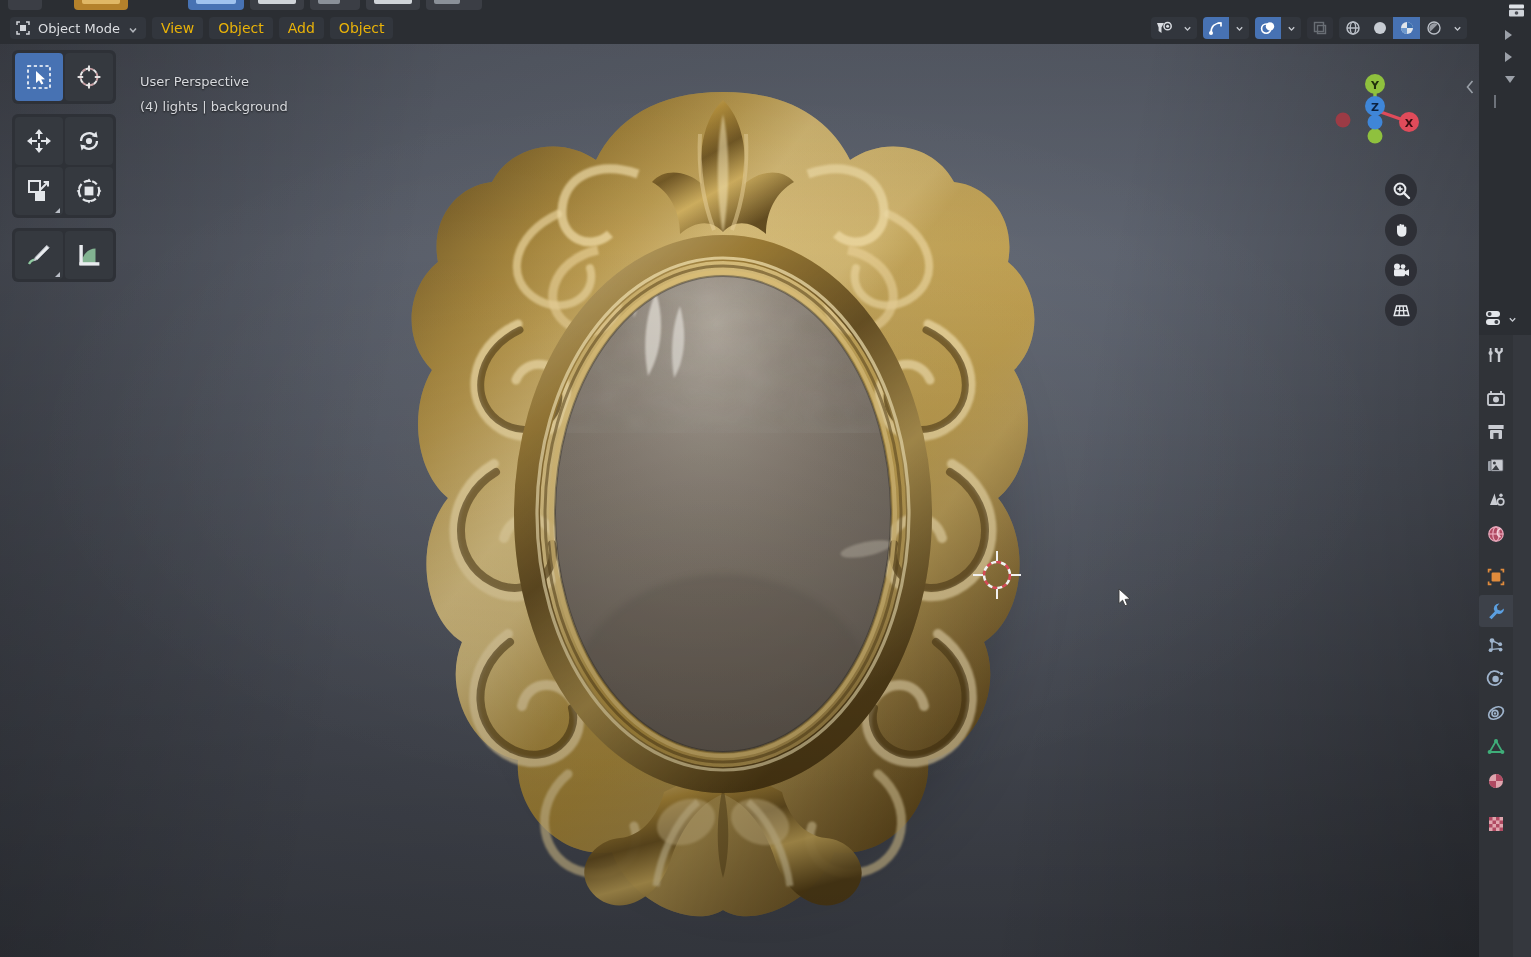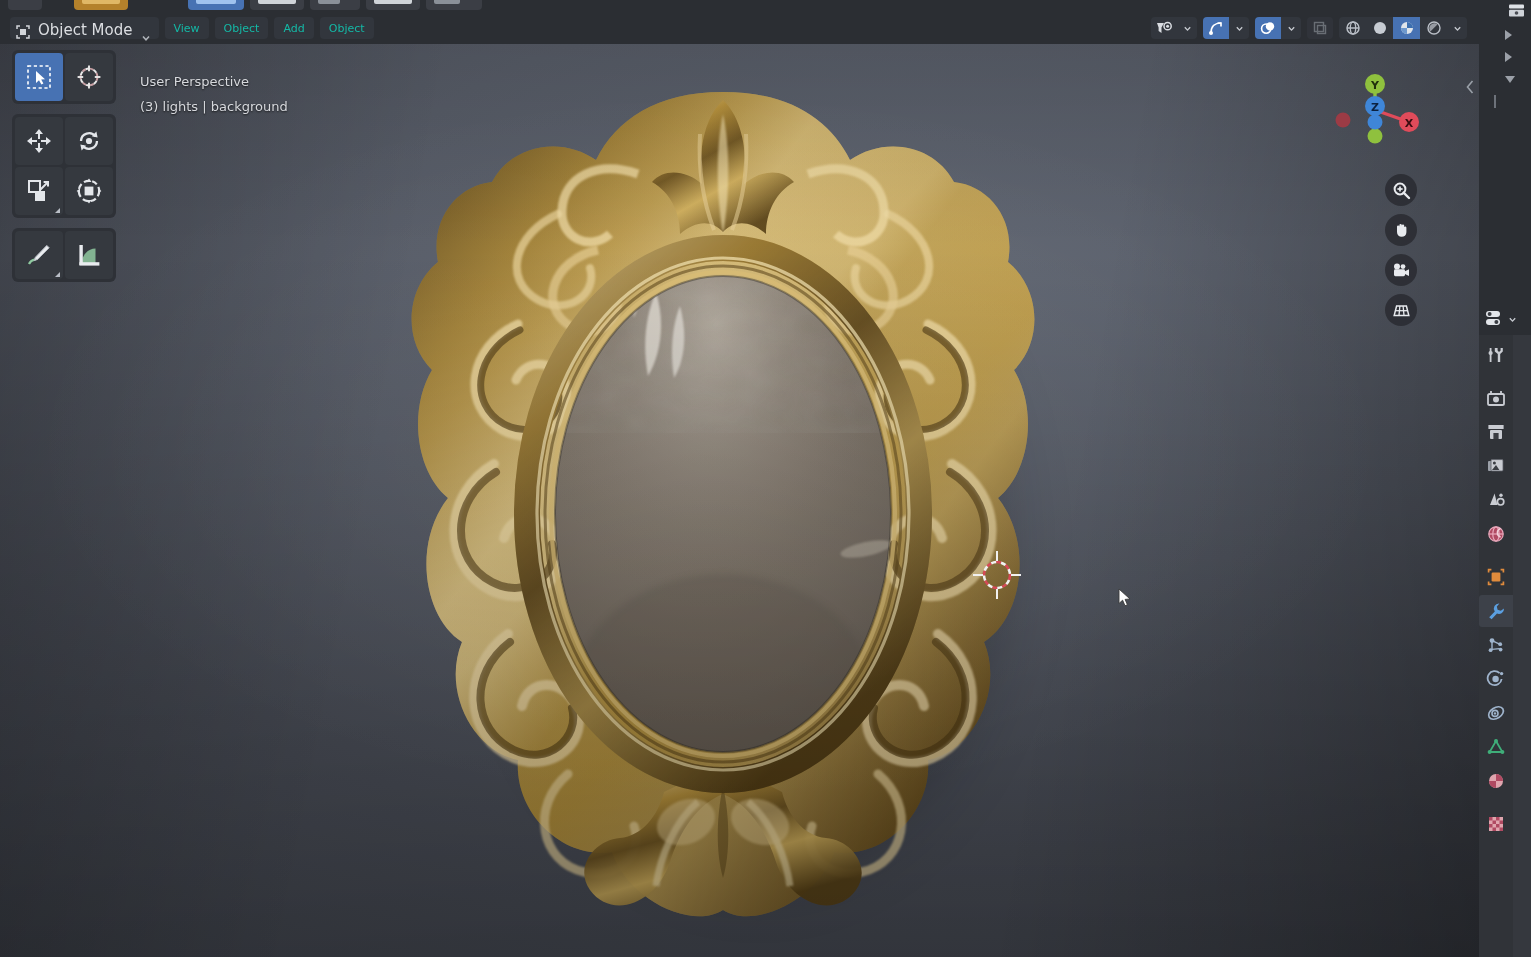--- a/index.html
+++ b/index.html
@@ -60,30 +60,30 @@
   .mirror svg { position:absolute; inset:0; width:100%; height:100%; }
 
   
   .header {
     position: absolute; left: 0; top: 12px; width: 1479px; height: 32px;
     background: #2b2e33;
     display: flex; align-items: center; padding-left: 10px; gap: 4px;
     z-index: 30;
   }
   .mode-btn {
-    display:flex; align-items:flex-end; gap:8px;
+    display:flex; align-items:center; gap:8px;
     height:22px; padding:0 8px 0 6px;
-    background:#32363d; border-radius:4px; color:#dcdee2; font-size:15px;
+    background:#32363d; border-radius:4px; color:#dcdee2; font-size:13px;
     cursor:pointer;
   }
   .mode-btn .ic { width:14px; height:14px; display:block; }
   .chev { width:10px; height:10px; display:block; opacity:.85; }
   .menu-btn {
     height:22px; padding:0 9px; display:flex; align-items:center;
-    color:#14b8a6; font-size:11px; border-radius:4px; background:#32363d;
+    color:#eab308; font-size:14px; border-radius:4px; background:#32363d;
     cursor:pointer; margin-left:2px;
   }
   .hdr-spacer { flex:1; }
 
   .hdr-right { display:flex; align-items:center; gap:6px; padding-right:12px; }
   .btn-group { display:flex; align-items:center; background:#2f3238; border-radius:4px; overflow:hidden; }
   .ibtn {
     width:26px; height:22px; display:flex; align-items:center; justify-content:center;
     background:#32363d; cursor:pointer;
   }
@@ -376,21 +376,21 @@
         <line x1="25" y1="39" x2="25" y2="49" stroke="#f0f0f0" stroke-width="2"></line>
         <line x1="1" y1="25" x2="11" y2="25" stroke="#f0f0f0" stroke-width="2"></line>
         <line x1="39" y1="25" x2="49" y2="25" stroke="#f0f0f0" stroke-width="2"></line>
       </svg>
     </div>
 
     <div class="vp-vignette"></div>
 
     <div class="vp-text">
       <div>User Perspective</div>
-      <div>(3) lights | background</div>
+      <div>(4) lights | background</div>
     </div>
 
     <div class="gizmo">
       <svg width="92" height="92" viewBox="0 0 92 92">
         <line x1="46" y1="46" x2="46" y2="20" stroke="#8fc13e" stroke-width="3.4"></line>
         <line x1="46" y1="46" x2="80" y2="58" stroke="#e04b5a" stroke-width="3.4"></line>
         <circle cx="14" cy="56" r="7.5" fill="#9c3b45"></circle>
         <circle cx="46" cy="72" r="7.5" fill="#8fc13e"></circle>
         <circle cx="46" cy="58" r="7.5" fill="#3f86d8"></circle>
         <circle cx="46" cy="20" r="10" fill="#8fc13e"></circle>

